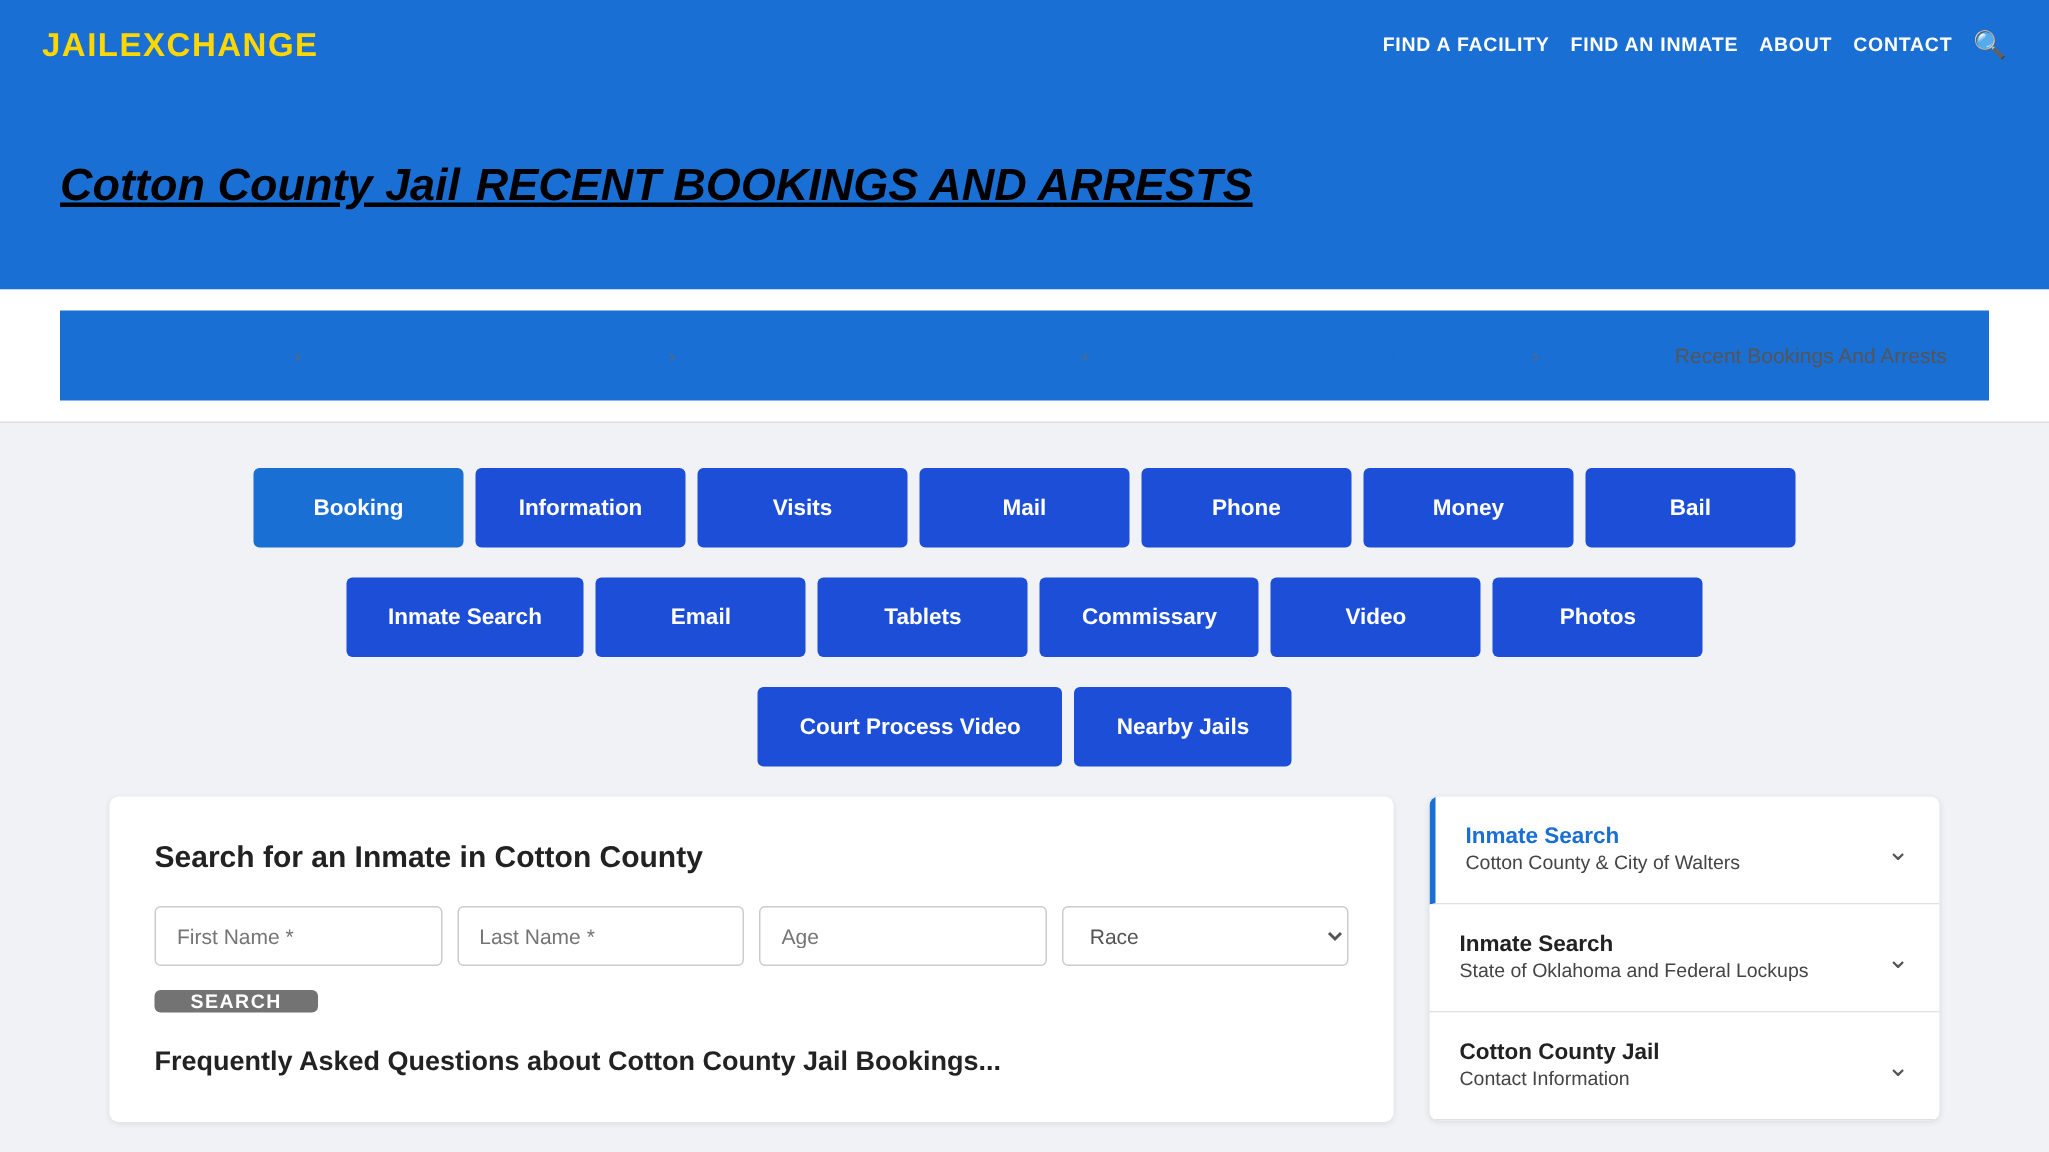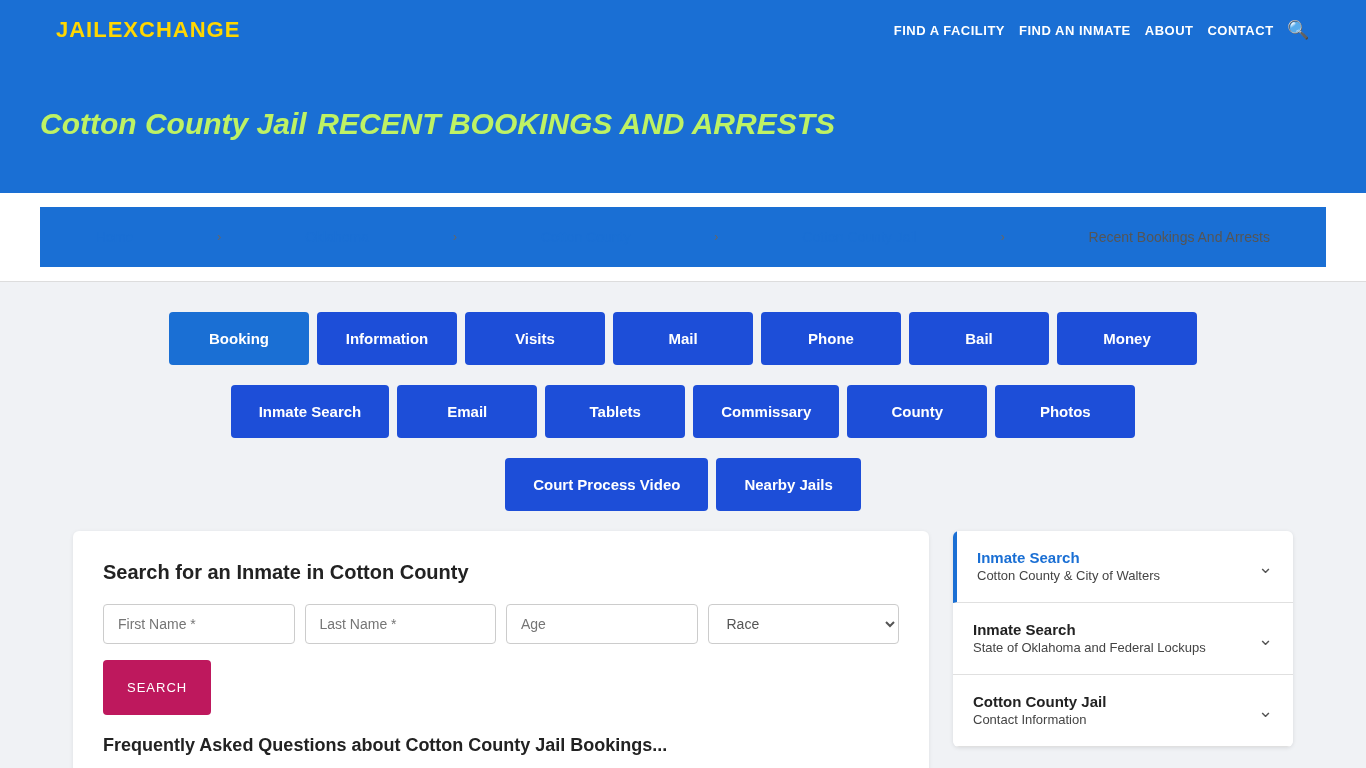--- a/index.html
+++ b/index.html
@@ -4,21 +4,21 @@
   <style>
     * { box-sizing: border-box; margin: 0; padding: 0; }
     body { font-family: Arial, Helvetica, sans-serif; background: #f0f2f5; color: #333; }
 
     
     nav {
       background: #1a6fd4;
       display: flex;
       align-items: center;
       justify-content: space-between;
-      padding: 0 56px;
+      padding: 0 28px;
       height: 60px;
     }
     .logo {
       font-size: 22px;
       font-weight: 900;
       color: #fff;
       letter-spacing: 1px;
     }
     .logo span { color: #ffd700; }
     .nav-links {
@@ -39,23 +39,24 @@
       font-size: 18px;
       cursor: pointer;
     }
 
     
     .hero {
       background: #1a6fd4;
       padding: 40px 40px 50px 40px;
     }
     .hero h1 {
-      color: #bef264;
+      color: #000000;
       font-size: 38px;
       font-weight: 800;
+      text-decoration: underline;
     }
     .hero h1 span {
       font-style: italic;
       font-weight: 700;
       font-size: 30px;
     }
 
     
     .breadcrumb-bar {
       background: #fff;
@@ -141,26 +142,26 @@
       padding: 10px 14px;
       font-size: 14px;
       color: #555;
       background: #fff;
       flex: 1;
       min-width: 100px;
     }
     .search-fields select { cursor: pointer; }
     .btn-search {
       margin-top: 16px;
-      background: #be185d;
+      background: #737373;
       color: #fff;
       border: none;
-      padding: 20px 24px;
+      padding: 0 24px;
       font-size: 13px;
-      font-weight: 400;
+      font-weight: 700;
       border-radius: 4px;
       cursor: pointer;
       letter-spacing: 1px;
     }
 
     
     .bottom-teaser {
       margin-top: 20px;
       font-size: 18px;
       font-weight: 700;
@@ -248,29 +249,29 @@
 </div>
 
 <div class="main-wrapper">
 
   <div class="btn-grid">
     <button class="btn-tab active">Booking</button>
     <button class="btn-tab">Information</button>
     <button class="btn-tab">Visits</button>
     <button class="btn-tab">Mail</button>
     <button class="btn-tab">Phone</button>
+    <button class="btn-tab">Money</button>
     <button class="btn-tab">Bail</button>
-    <button class="btn-tab">Money</button>
   </div>
   <div class="btn-grid">
     <button class="btn-tab">Inmate Search</button>
     <button class="btn-tab">Email</button>
     <button class="btn-tab">Tablets</button>
     <button class="btn-tab">Commissary</button>
-    <button class="btn-tab">County</button>
+    <button class="btn-tab">Video</button>
     <button class="btn-tab">Photos</button>
   </div>
   <div class="btn-grid">
     <button class="btn-tab">Court Process Video</button>
     <button class="btn-tab">Nearby Jails</button>
   </div>
 
   <div class="two-col">
 
     <div class="search-box">

